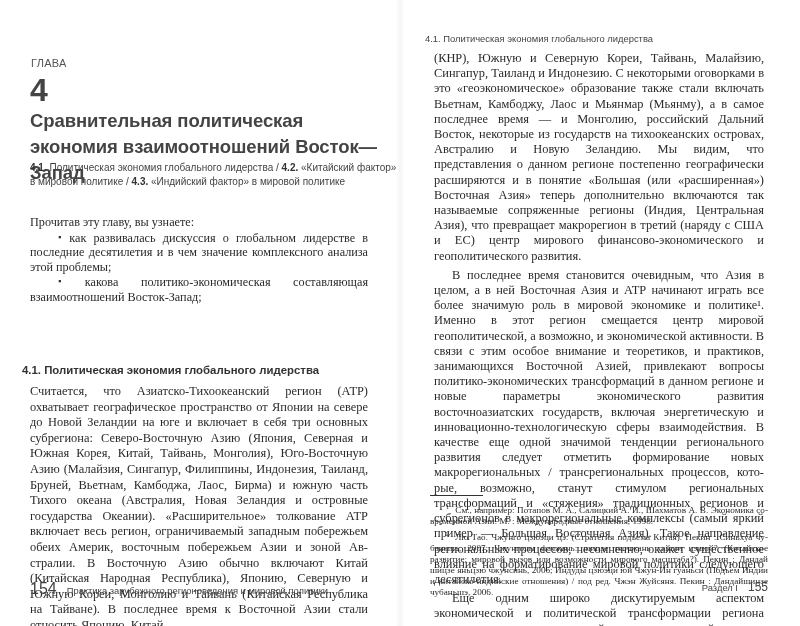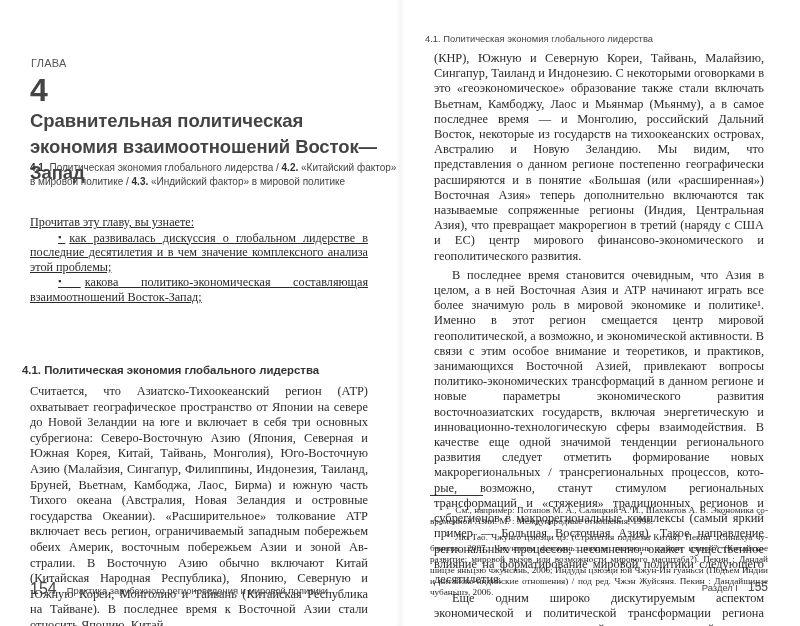--- a/index.html
+++ b/index.html
@@ -14,21 +14,21 @@
   .serif { font-family: "Liberation Serif", serif; }
   .abs { position: absolute; }
 
   
   .chapter-label { left: 31px; top: 57px; font-size: 11px; letter-spacing: 0.3px; color: #555; }
   .chapter-num { left: 30px; top: 74px; font-size: 32px; font-weight: bold; color: #444; line-height: 1; }
   .chapter-title { left: 30px; top: 108px; width: 360px; font-size: 18.5px; font-weight: bold; color: #444; line-height: 26px; letter-spacing: -0.1px; }
   .toc { left: 30px; top: 161px; width: 370px; font-size: 10px; line-height: 14px; color: #444; }
   .toc b { color: #333; }
   .intro { left: 30px; top: 215px; width: 338px; font-size: 12.2px; line-height: 14.6px; text-align: justify; }
-  .intro p { margin: 0; text-decoration: underline; }
+  .intro p { margin: 0; }
   .intro .lead { margin-bottom: 0; }
   .intro .bullet { text-indent: 28px; }
   .intro .bullet .dot { font-size: 9px; vertical-align: 2px; margin-right: 4px; }
   .section-head { left: 22px; top: 364px; font-size: 11.4px; font-weight: bold; color: #333; }
   .body-left { left: 30px; top: 384px; width: 338px; font-size: 12.4px; line-height: 15.6px; text-align: justify; hyphens: manual; }
   .footer-left { left: 30px; top: 580px; font-size: 9.4px; color: #444; }
   .footer-left .num { font-size: 16px; margin-right: 10px; }
 
   
   .running-head { left: 25px; top: 33px; font-size: 9.4px; color: #444; }

